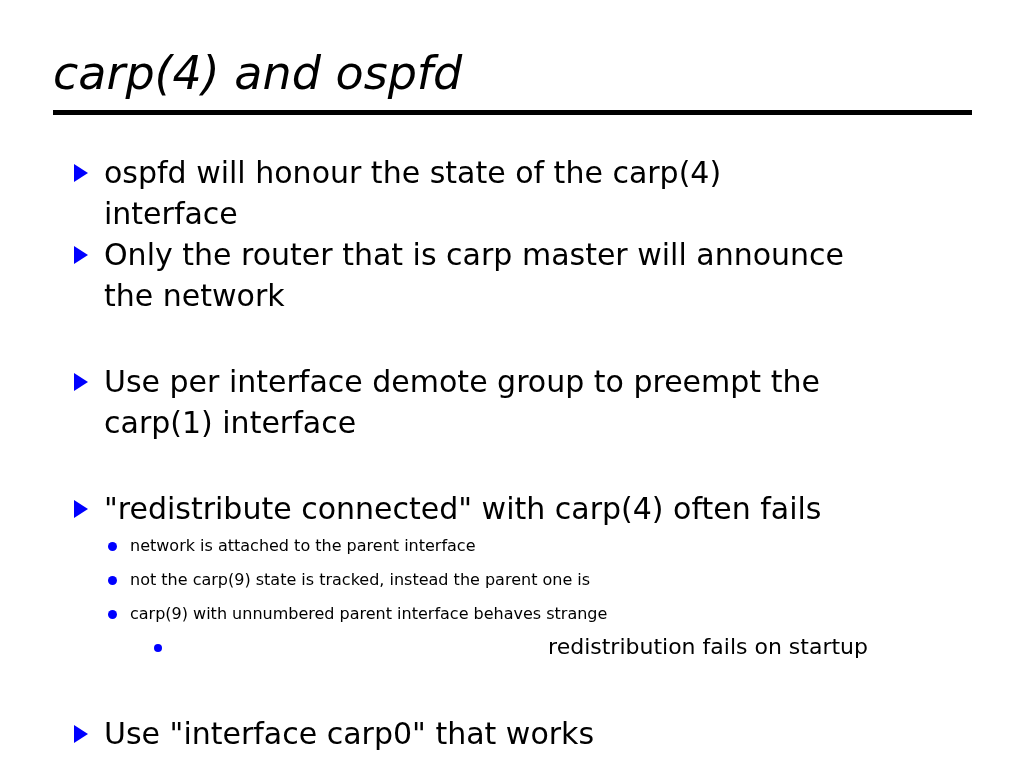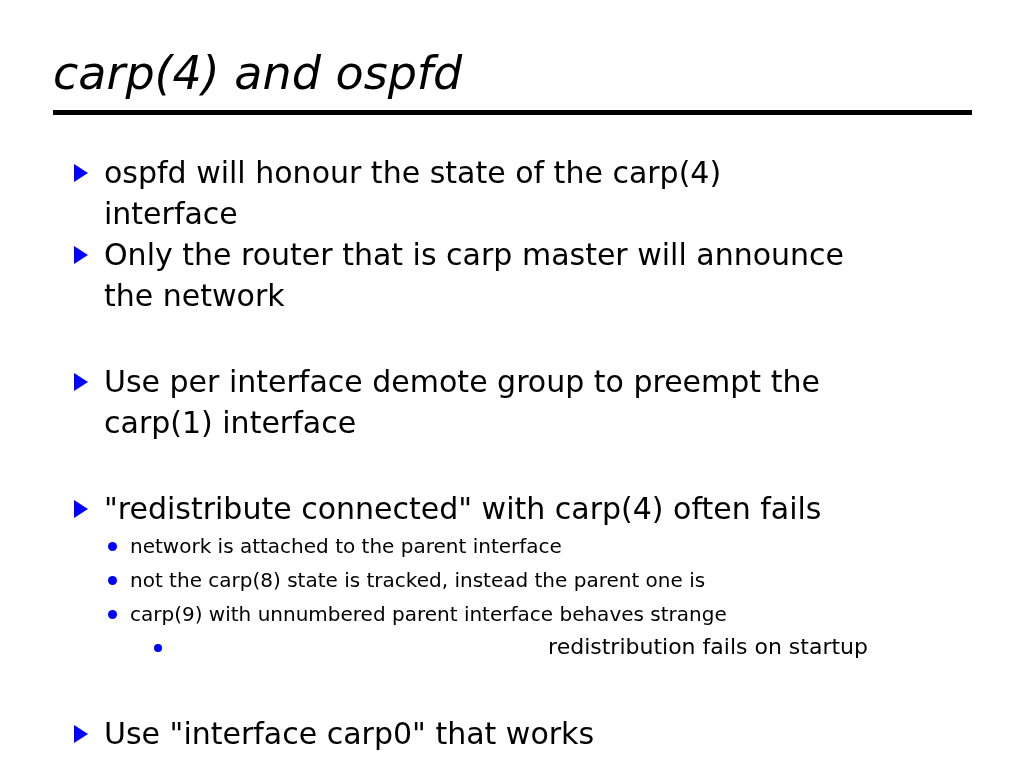--- a/index.html
+++ b/index.html
@@ -76,21 +76,21 @@
     height: 0;
     border-top: 9px solid transparent;
     border-bottom: 9px solid transparent;
     border-left: 14px solid #0000ff;
   }
 
   
   .lvl2 {
     padding-left: 130px;
     padding-right: 40px;
-    font-size: 20px;
+    font-size: 16px;
     line-height: 34px;
   }
   .lvl2 > .marker {
     position: absolute;
     left: 108px;
     top: 13px;
     width: 9px;
     height: 9px;
     border-radius: 50%;
     background: #0000ff;
@@ -156,21 +156,21 @@
       <span class="bullet-text">"redistribute connected" with carp(4) often fails</span>
     </div>
 
     <div class="bullet lvl2">
       <span class="marker"></span>
       <span class="bullet-text">network is attached to the parent interface</span>
     </div>
 
     <div class="bullet lvl2">
       <span class="marker"></span>
-      <span class="bullet-text">not the carp(8) state is tracked, instead the parent one is</span>
+      <span class="bullet-text">not the carp(9) state is tracked, instead the parent one is</span>
     </div>
 
     <div class="bullet lvl2">
       <span class="marker"></span>
       <span class="bullet-text">carp(9) with unnumbered parent interface behaves strange</span>
     </div>
 
     <div class="bullet lvl3">
       <span class="marker"></span>
       <span class="bullet-text">redistribution fails on startup</span>

